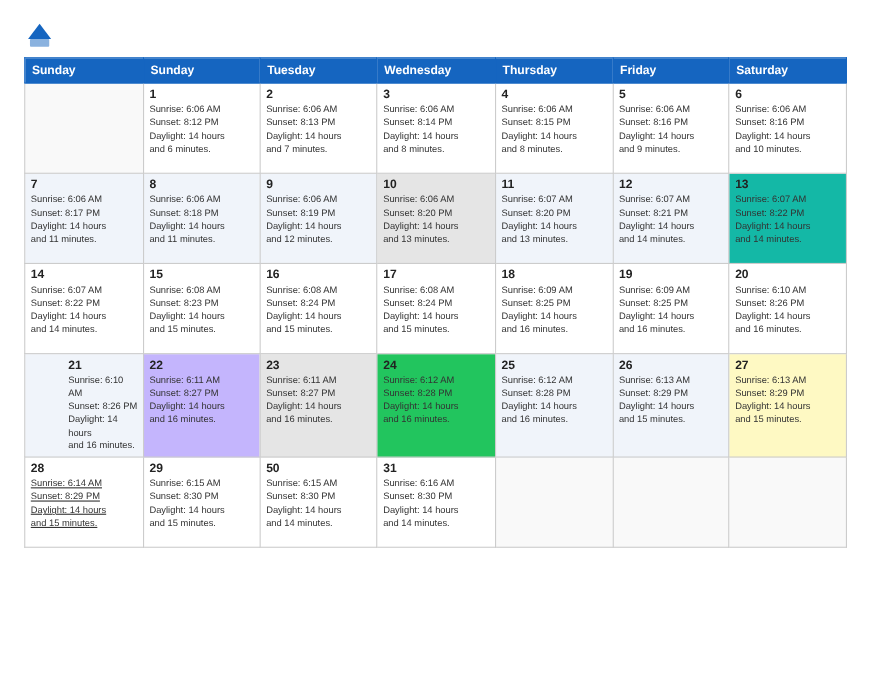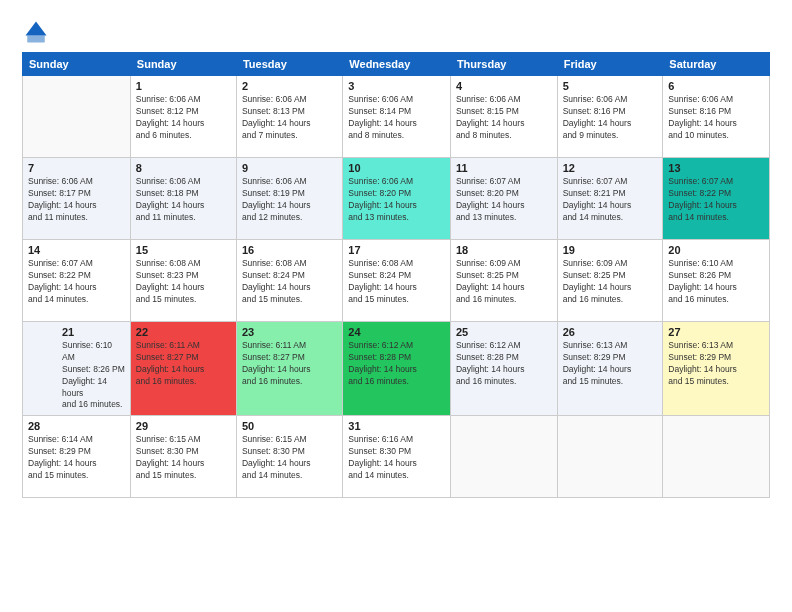--- a/index.html
+++ b/index.html
@@ -185,21 +185,21 @@
 Daylight: 14 hours
 and 11 minutes.</div>
           </td>
           <td style="background: rgb(240, 244, 250);">
             <span class="day-num">9</span>
             <div class="day-info" style="white-space: pre-line;">Sunrise: 6:06 AM
 Sunset: 8:19 PM
 Daylight: 14 hours
 and 12 minutes.</div>
           </td>
-          <td style="background: #5eead4;">
+          <td style="background: #e5e5e5;">
             <span class="day-num">10</span>
             <div class="day-info" style="white-space: pre-line;">Sunrise: 6:06 AM
 Sunset: 8:20 PM
 Daylight: 14 hours
 and 13 minutes.</div>
           </td>
           <td style="background: rgb(240, 244, 250);">
             <span class="day-num">11</span>
             <div class="day-info" style="white-space: pre-line;">Sunrise: 6:07 AM
 Sunset: 8:20 PM
@@ -273,28 +273,28 @@
           </td>
         </tr>
         <tr>
           <td style="background: rgb(240, 244, 250); padding-left: 39px;">
             <span class="day-num">21</span>
             <div class="day-info" style="white-space: pre-line;">Sunrise: 6:10 AM
 Sunset: 8:26 PM
 Daylight: 14 hours
 and 16 minutes.</div>
           </td>
-          <td style="background: #ef4444;">
+          <td style="background: #c4b5fd;">
             <span class="day-num">22</span>
             <div class="day-info" style="white-space: pre-line;">Sunrise: 6:11 AM
 Sunset: 8:27 PM
 Daylight: 14 hours
 and 16 minutes.</div>
           </td>
-          <td style="background: #86efac;">
+          <td style="background: #e5e5e5;">
             <span class="day-num">23</span>
             <div class="day-info" style="white-space: pre-line;">Sunrise: 6:11 AM
 Sunset: 8:27 PM
 Daylight: 14 hours
 and 16 minutes.</div>
           </td>
           <td style="background: #22c55e;">
             <span class="day-num">24</span>
             <div class="day-info" style="white-space: pre-line;">Sunrise: 6:12 AM
 Sunset: 8:28 PM
@@ -319,21 +319,21 @@
             <span class="day-num">27</span>
             <div class="day-info" style="white-space: pre-line;">Sunrise: 6:13 AM
 Sunset: 8:29 PM
 Daylight: 14 hours
 and 15 minutes.</div>
           </td>
         </tr>
         <tr>
           <td>
             <span class="day-num">28</span>
-            <div class="day-info" style="white-space: pre-line;">Sunrise: 6:14 AM
+            <div class="day-info" style="white-space: pre-line; text-decoration: underline;">Sunrise: 6:14 AM
 Sunset: 8:29 PM
 Daylight: 14 hours
 and 15 minutes.</div>
           </td>
           <td>
             <span class="day-num">29</span>
             <div class="day-info" style="white-space: pre-line;">Sunrise: 6:15 AM
 Sunset: 8:30 PM
 Daylight: 14 hours
 and 15 minutes.</div>

